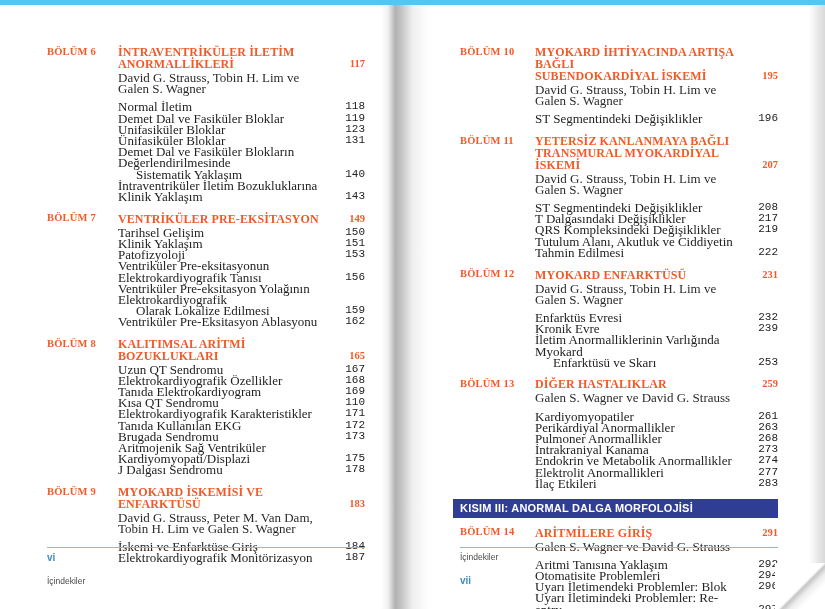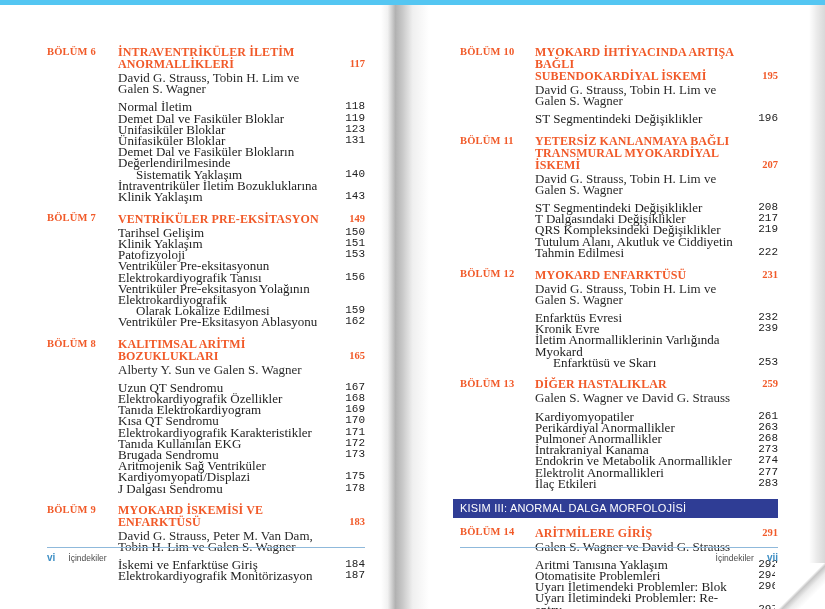--- a/index.html
+++ b/index.html
@@ -26,25 +26,25 @@
   .head-row .col-label{align-self:flex-start;}
   .chapter-label{color:var(--orange);font-weight:bold;font-size:10.5px;line-height:12.5px;letter-spacing:0.2px;}
   .chapter-title{color:var(--orange);font-weight:bold;font-size:12px;line-height:12px;white-space:pre-line;letter-spacing:0.1px;}
   .chapter-page{color:var(--orange);font-weight:bold;font-size:10.5px;line-height:12px;}
   .authors{font-size:13px;line-height:11.2px;color:#2b2b2b;white-space:pre-line;margin-bottom:7px;}
   .entry-row{align-items:flex-end;}
   .entry-title{font-size:13px;line-height:11.2px;color:#222;}
   .entry-title.cont{padding-left:18px;}
   .entry-page{font-size:11px;line-height:11.2px;color:#222;font-family:Liberation Mono, monospace;}
   .part-banner{background:var(--banner);color:#ffffff;font-family:"Liberation Sans", sans-serif;
-          font-weight:normal;font-size:11px;line-height:12px;padding:3px 16px 4px 7px;
+          font-weight:bold;font-size:11px;line-height:12px;padding:3px 16px 4px 7px;
           margin:4px 0 8px -7px;letter-spacing:0.2px;}
   .footer{position:absolute;top:547px;border-top:1.5px solid #8FB9DB;padding-top:4px;
           font-family:"Liberation Sans", sans-serif;font-size:8.5px;color:#4a4a4a;
-          display:flex;align-items:baseline;gap:13px;}
+          display:flex;align-items:baseline;gap:13px;flex-direction:column;}
   .page-left .footer{left:47px;width:318px;}
   .page-right .footer{left:35px;width:318px;justify-content:flex-end;}
   .folio{color:var(--folio);font-weight:bold;font-size:10px;}
 </style>
 </head>
 <body>
 
 <div class="spread">
   <div class="top-strip" style="background: rgb(84, 198, 242);"></div>
 
@@ -151,21 +151,20 @@
   </div>
 
   <div class="chapter">
     <div class="row head-row">
       <div class="col-label chapter-label">BÖLÜM 8</div>
       <div class="col-title chapter-title">KALITIMSAL ARİTMİ BOZUKLUKLARI</div>
       <div class="col-page chapter-page">165</div>
     </div>
     <div class="row">
       <div class="col-label"></div>
-      <div class="col-title authors">Alberty Y. Sun ve Galen S. Wagner</div>
       <div class="col-page"></div>
     </div>
     <div class="entries">
             <div class="row entry-row">
               <div class="col-label"></div>
               <div class="col-title entry-title">Uzun QT Sendromu</div>
               <div class="col-page entry-page">167</div>
             </div>
             <div class="row entry-row">
               <div class="col-label"></div>
@@ -173,21 +172,21 @@
               <div class="col-page entry-page">168</div>
             </div>
             <div class="row entry-row">
               <div class="col-label"></div>
               <div class="col-title entry-title">Tanıda Elektrokardiyogram</div>
               <div class="col-page entry-page">169</div>
             </div>
             <div class="row entry-row">
               <div class="col-label"></div>
               <div class="col-title entry-title">Kısa QT Sendromu</div>
-              <div class="col-page entry-page">170</div>
+              <div class="col-page entry-page">110</div>
             </div>
             <div class="row entry-row">
               <div class="col-label"></div>
               <div class="col-title entry-title">Elektrokardiyografik Karakteristikler</div>
               <div class="col-page entry-page">171</div>
             </div>
             <div class="row entry-row">
               <div class="col-label"></div>
               <div class="col-title entry-title">Tanıda Kullanılan EKG</div>
               <div class="col-page entry-page">172</div>

